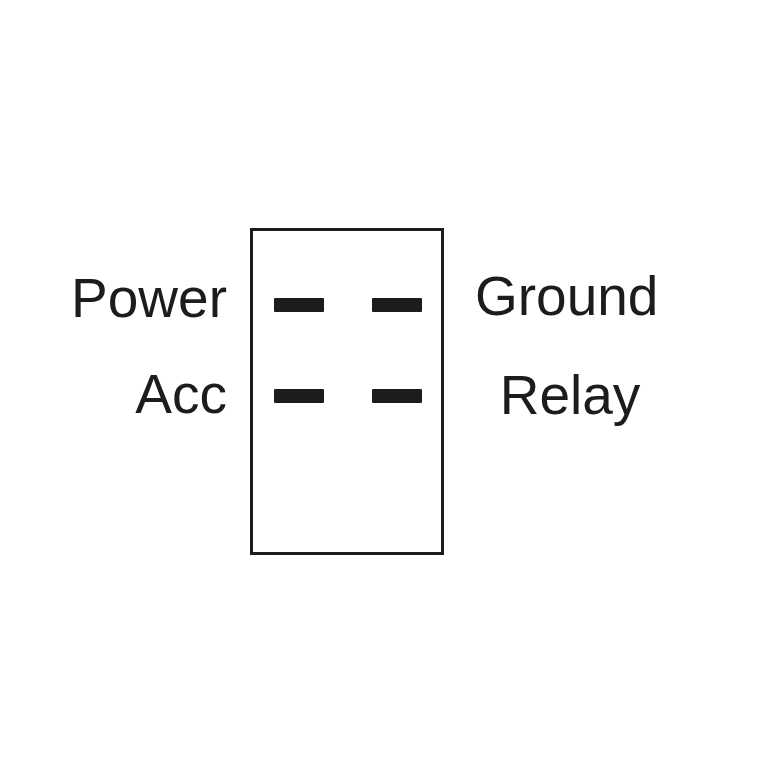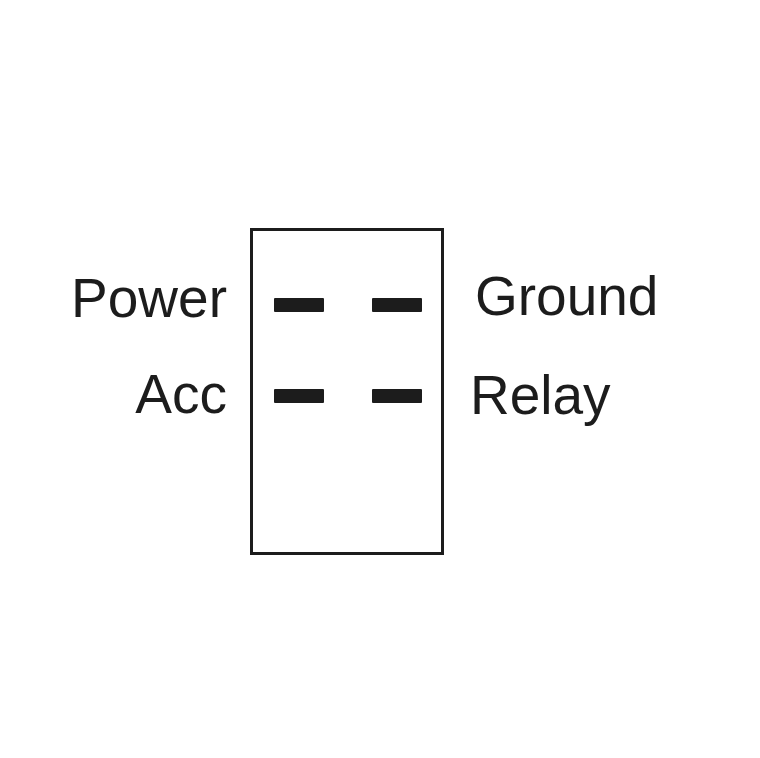--- a/index.html
+++ b/index.html
@@ -57,21 +57,21 @@
     margin-left: 23px;
   }
   .lbl-ground {
     left: 475px;
     top: 264px;
   }
   .lbl-relay {
     left: 470px;
     top: 363px;
     width: 200px;
-    text-align: left;
+    text-align: center;
     white-space: normal;
   }
   .lbl-relay span {
     display: block;
   }
 </style>
 </head>
 <body>
 
 <div class="stage">

